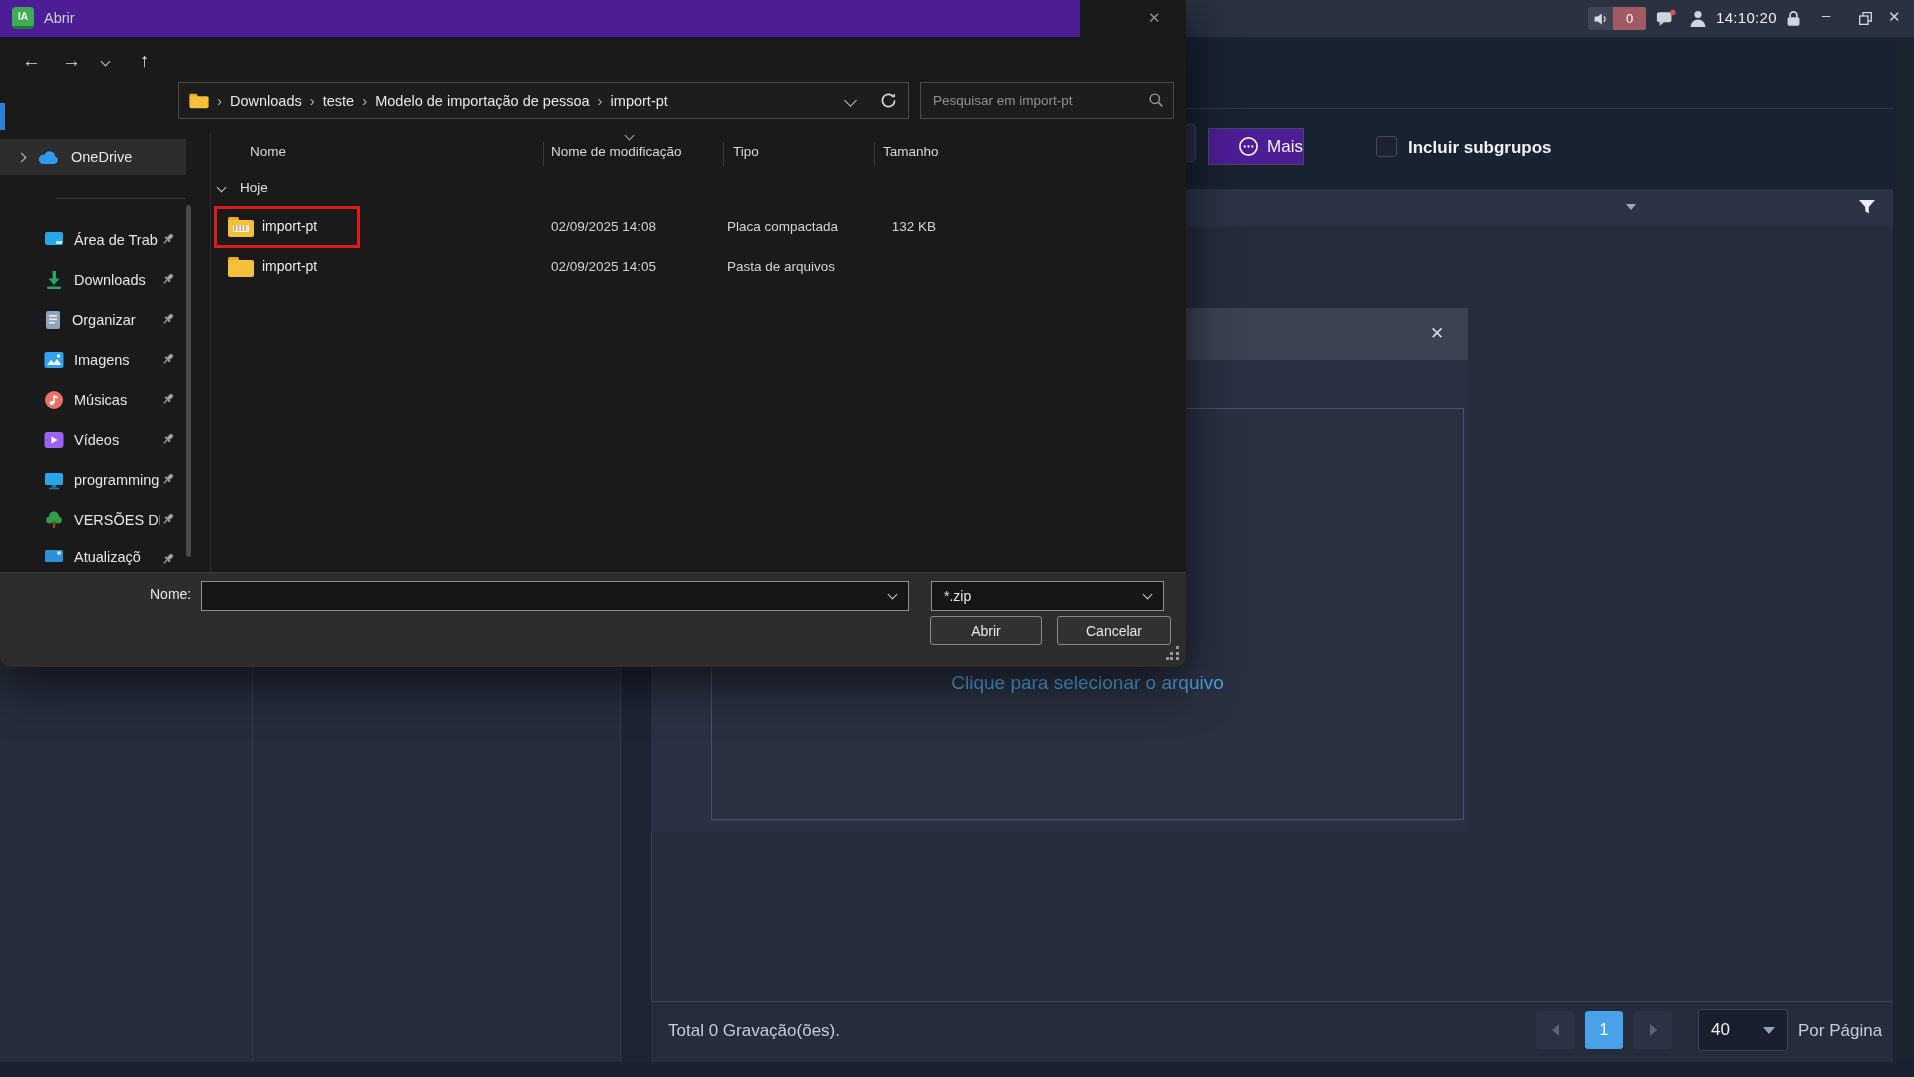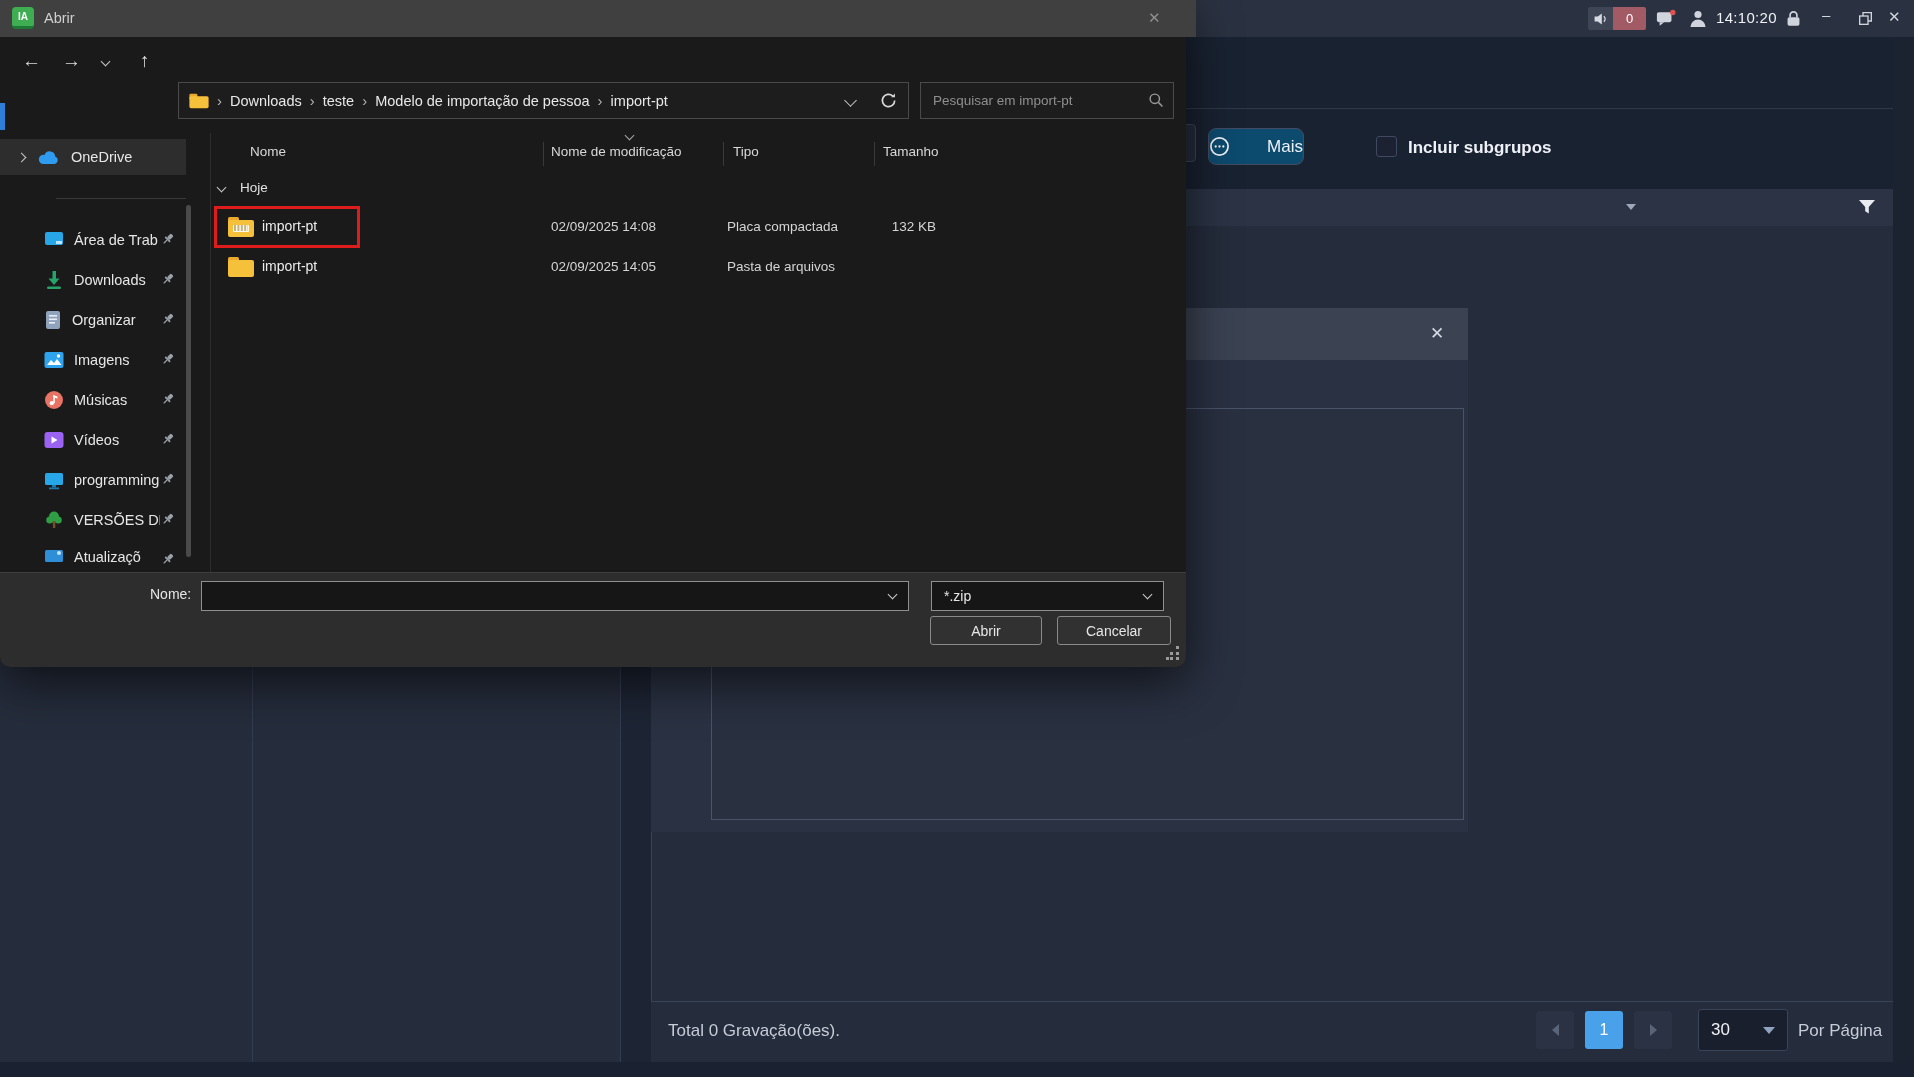--- a/index.html
+++ b/index.html
@@ -10,22 +10,22 @@
   
   .app-topbar{left:0;top:0;width:1914px;height:37px;background:#2a3140;}
   .vol-btn{left:1588px;top:7px;width:25px;height:23px;background:#3e4554;border-radius:2px 0 0 2px;justify-content:center;}
   .vol-badge{left:1613px;top:7px;width:33px;height:23px;background:#a25b64;border-radius:0 2px 2px 0;
              color:#fff;font-size:13px;justify-content:center;}
   .time{left:1716px;top:9px;font-size:15px;color:#eef1f5;letter-spacing:.3px;}
   .winbtn{font-size:15px;color:#cfd4dd;}
   .app-band{left:0;top:37px;width:1914px;height:71px;background:#192231;}
   .app-toolbar{left:0;top:108px;width:1914px;height:81px;background:#192231;border-top:1px solid #2e3849;box-sizing:border-box;}
   .btn-sliver{left:1176px;top:124px;width:18px;height:36px;border:1px solid #3e4557;border-radius:4px;background:#252c3c;}
-  .mais-btn{left:1208px;top:128px;width:96px;height:37px;background:#0c4a6e;border:1px solid #434c61;border-radius:8px;
-            box-sizing:border-box;justify-content:space-between;gap:8px;cursor:pointer;}
+  .mais-btn{left:1208px;top:128px;width:96px;height:37px;background:#4c1d95;border:1px solid #434c61;border-radius:0;
+            box-sizing:border-box;justify-content:flex-end;gap:8px;cursor:pointer;}
   .mais-label{font-size:17px;color:#eef1f6;}
   .app-check{left:1376px;top:136px;width:21px;height:21px;background:#1c2232;border:1px solid #3f4960;border-radius:3px;box-sizing:border-box;}
   .app-check-label{left:1408px;top:138px;font-size:17px;font-weight:600;color:#eef1f6;}
   .app-search{left:1563px;top:125px;width:324px;height:43px;background:#1b2231;border:1px solid #39435a;border-radius:3px;box-sizing:border-box;}
   .app-search input{flex:1;background:transparent;border:none;outline:none;color:#cdd3df;font-size:16px;
                     font-family:"Liberation Sans",sans-serif;padding:0 6px 0 12px;}
   .app-search input::placeholder{color:#4f5a6e;}
   .app-tablehead{left:0;top:189px;width:1893px;height:38px;background:#2b3345;}
   .th-div{top:196px;width:1px;height:25px;background:#3a4457;}
   .th-label{top:198px;font-size:16.5px;font-weight:700;color:#e9edf3;}
@@ -51,21 +51,21 @@
   .tri-l{width:0;height:0;border:6px solid transparent;border-right:7px solid #5a6479;border-left:none;}
   .tri-r{width:0;height:0;border:6px solid transparent;border-left:7px solid #5a6479;border-right:none;}
   .pg-select{left:1698px;top:1009px;width:90px;height:42px;background:#191f2d;border:1px solid #3a4457;border-radius:3px;
              box-sizing:border-box;justify-content:space-between;padding:0 12px;cursor:pointer;}
   .pg-select .val{font-size:17px;color:#eef1f5;}
   .sel-caret{width:0;height:0;border-left:6px solid transparent;border-right:6px solid transparent;border-top:7px solid #8fa2c0;}
   .perpage{left:1798px;top:1021px;font-size:17px;color:#c6ccd8;}
   
   .fd{left:0;top:0;width:1186px;height:667px;background:#1a1a1a;border-radius:0 0 10px 10px;
       box-shadow:0 14px 50px rgba(0,0,0,.65);z-index:10;}
-  .fd-titlebar{left:0;top:0;width:1186px;height:37px;background:#404040;padding-left:10px;}
+  .fd-titlebar{left:0;top:0;width:1080px;height:37px;background:#4c1d95;}
   .fd-appicon{left:12px;top:7px;width:22px;height:22px;background:#3fae53;border-radius:4px;
               color:#fff;font-size:10px;font-weight:700;justify-content:center;border-bottom:3px solid #1d7a34;box-sizing:border-box;}
   .fd-title{left:44px;top:10px;font-size:14.5px;color:#cfcfcf;}
   .fd-close{left:1148px;top:9px;font-size:15px;color:#8f8f8f;cursor:pointer;}
   .fd-nav{left:0;top:37px;width:1186px;height:53px;background:#1a1a1a;}
   .navglyph{font-size:19px;color:#dcdcdc;}
   .addr{left:178px;top:45px;width:731px;height:37px;background:#1d1d1d;border:1px solid #4a4a4a;box-sizing:border-box;padding:0 10px;gap:8px;}
   .crumb{font-size:14.5px;color:#e8e8e8;white-space:nowrap;cursor:pointer;}
   .crumb-sep{font-size:15px;color:#b5b5b5;}
   .fd-search{left:920px;top:45px;width:254px;height:37px;background:#1d1d1d;border:1px solid #4a4a4a;box-sizing:border-box;padding:0 8px 0 10px;}
@@ -168,33 +168,34 @@
   <div class="abs panel mid-panel"></div>
   <div class="abs gutter"></div>
   <div class="abs panel main-panel"></div>
   <div class="abs right-gutter"></div>
 
   <div class="abs modal">
     <div class="abs modal-head">
       <div class="abs modal-close">✕</div>
     </div>
     <div class="abs upload-box"></div>
+    <div class="abs upload-link">Clique para selecionar o arquivo</div>
   </div>
 
   <div class="abs main-footer"></div>
   <div class="abs total-text">Total 0 Gravação(ões).</div>
   <div class="abs flex pg-btn" style="left:1536px;top:1011px">
       <span class="tri-l"></span>
     </div>
   <div class="abs flex pg-btn pg-cur" style="left:1585px;top:1011px">1</div>
   <div class="abs flex pg-btn" style="left:1634px;top:1011px">
       <span class="tri-r"></span>
     </div>
   <div class="abs flex pg-select">
-    <span class="val">30</span>
+    <span class="val">40</span>
     <span class="sel-caret"></span>
   </div>
   <div class="abs perpage">Por Página</div>
   <div class="abs bottom-strip"></div>
 
   <div class="abs fd">
 
     <div class="abs fd-titlebar">
       <div class="abs flex fd-appicon">IA</div>
       <div class="abs fd-title">Abrir</div>

